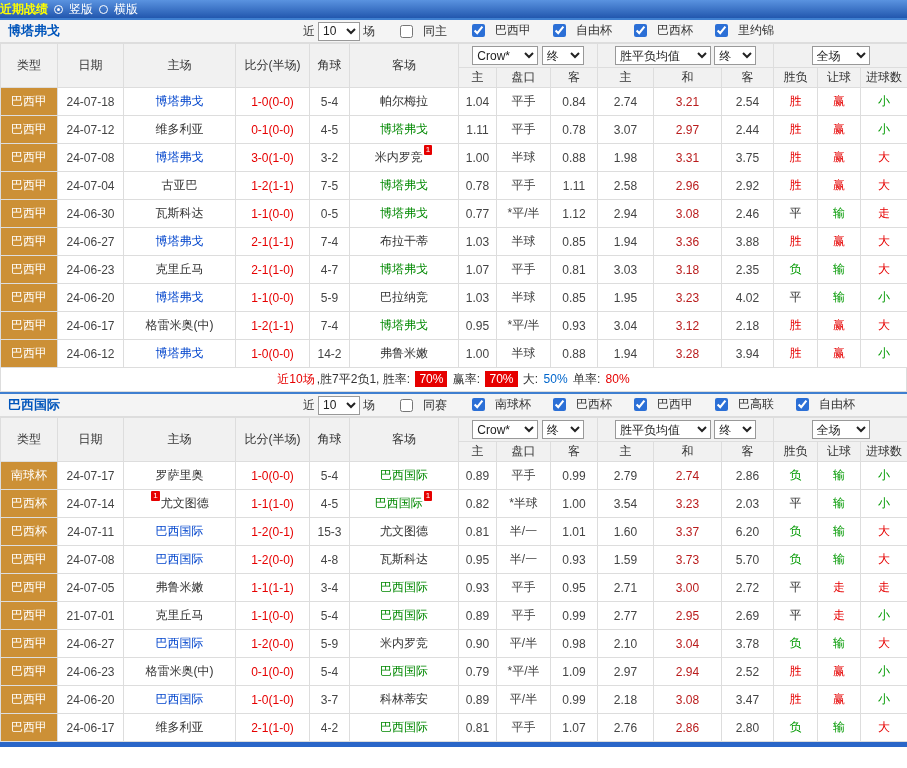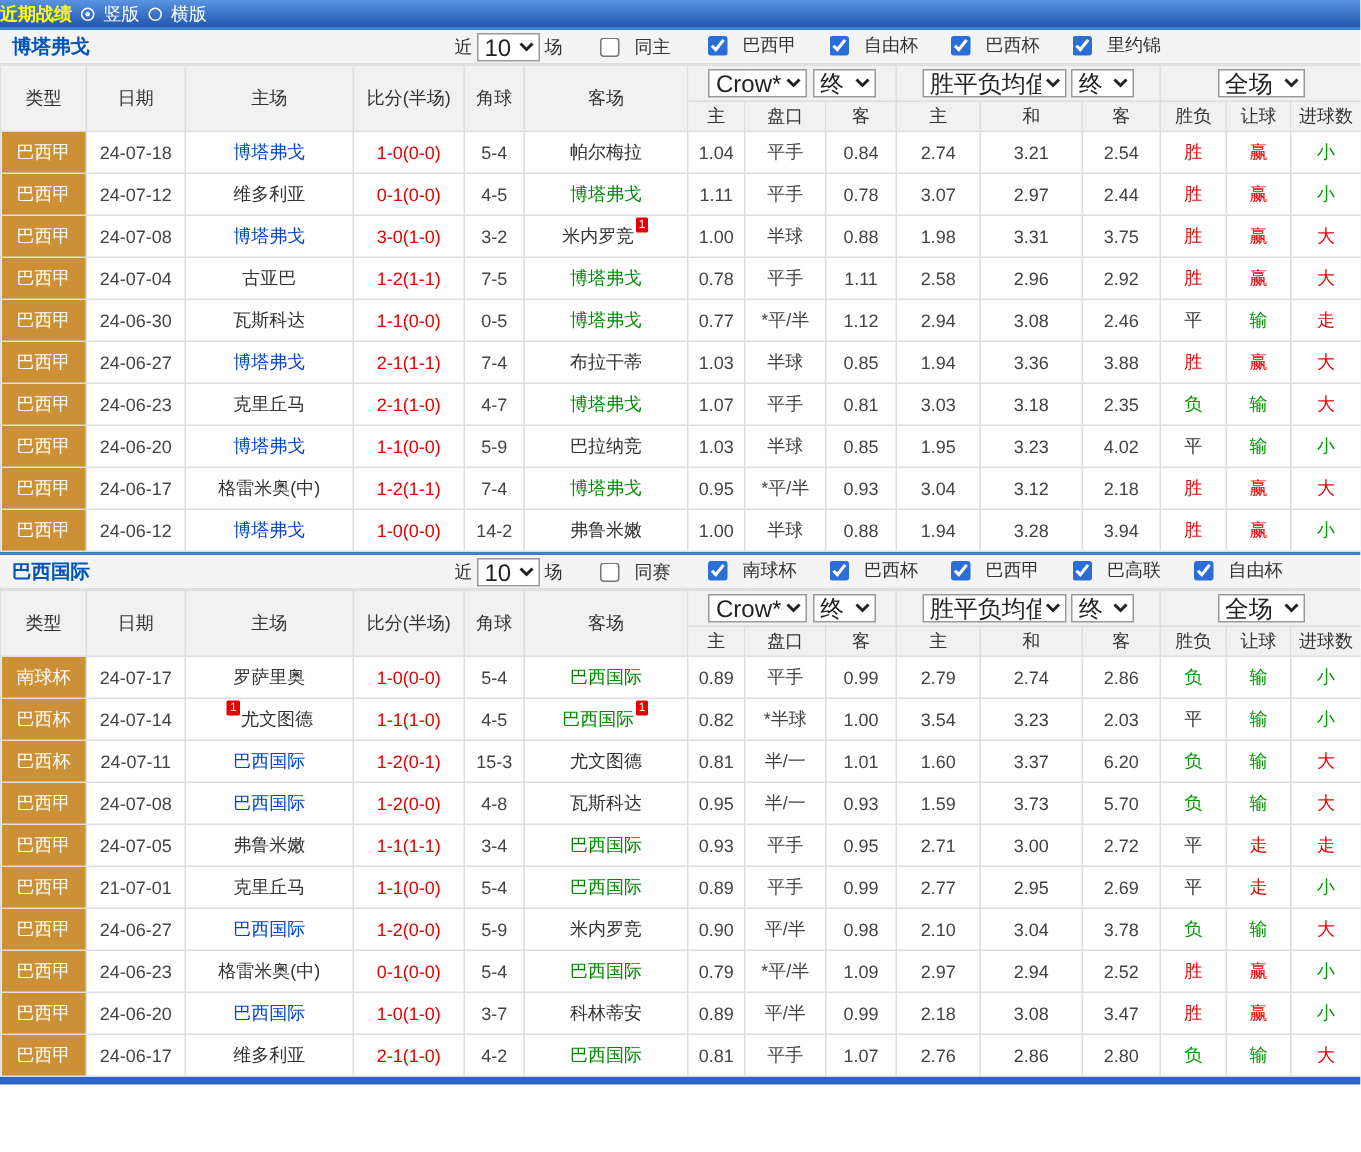--- a/index.html
+++ b/index.html
@@ -15,31 +15,31 @@
          display:inline-flex;align-items:center;justify-content:center;cursor:pointer}
   .radio i{width:3px;height:3px;background:#fff;border-radius:50%;display:none}
   .radio.checked i{display:block}
   
   .filter-row{display:flex;align-items:center;height:25px;background:#f4f4f4;
               border-top:2px solid #3f7fd0;border-bottom:1px solid #ddd;padding:0 8px}
   .team-name{color:#0055bb;font-weight:bold;width:295px;flex:none;font-size:13px;cursor:pointer}
   .filters{display:flex;align-items:center;gap:3px;white-space:nowrap}
   .chk{display:inline-flex;align-items:center;gap:10px;margin-left:22px;cursor:pointer}
   input[type=checkbox]{width:13px;height:13px;accent-color:#2b6fd6;margin:0}
-  .sel{font-size:16px;height:19px;border:1px solid #999;background:#fff;color:#222}
+  .sel{font-size:12px;height:19px;border:1px solid #999;background:#fff;color:#222}
   .sel-s{width:42px}.sel-m{width:66px}.sel-l{width:96px}.sel-x{width:58px}
   
   table{width:907px;table-layout:fixed;border-collapse:collapse}
   th,td{border:1px solid #ddd;text-align:center;white-space:nowrap;overflow:hidden}
   thead th{background:#f1f1f1;font-weight:normal;color:#333;height:24px}
   thead tr.sub th{height:20px}
   tbody td{height:28px;color:#444}
   .t-type{background:#cc9036;color:#fff}
   .t-score{color:#e60000}
-  .t-mid{color:#404040}
+  .t-mid{color:#b91c1c}
   .tn{cursor:default}
   .tn.home{color:#0044cc;cursor:pointer}
   .tn.away{color:#008800;cursor:pointer}
   .tn.norm{color:#333}
   .res-r{color:#e60000}.res-g{color:#009900}.res-d{color:#333}
   .rc{background:#e60000;color:#fff;font-size:8px;line-height:10px;padding:0 2px;
       border-radius:1px;position:relative;top:-4px;margin:0 1px;display:inline-block}
   
   .summary{height:24px;line-height:22px;text-align:center;border:1px solid #ddd;
            border-top:none;color:#333}
@@ -306,20 +306,30 @@
           <td>0.88</td>
           <td>1.94</td>
           <td class="t-mid">3.28</td>
           <td>3.94</td>
           <td class="res-r">胜</td>
           <td class="res-r">赢</td>
           <td class="res-g">小</td>
         </tr>
       </tbody>
   </table>
+  <div class="summary">
+    <span class="s-red">近10场</span><span>,胜7平2负1, 胜率:</span>
+    <span class="badge b-red">70%</span>
+    <span>赢率:</span>
+    <span class="badge b-red">70%</span>
+    <span>大:</span>
+    <span class="s-blue">50%</span>
+    <span>单率:</span>
+    <span class="s-red">80%</span>
+  </div>
 </div>
 
 <div class="section">
   <div class="filter-row">
     <span class="team-name">巴西国际</span>
     <div class="filters">
       <span>近</span>
       <select class="sel sel-s"><option>10</option></select>
       <span>场</span>
       <label class="chk">

